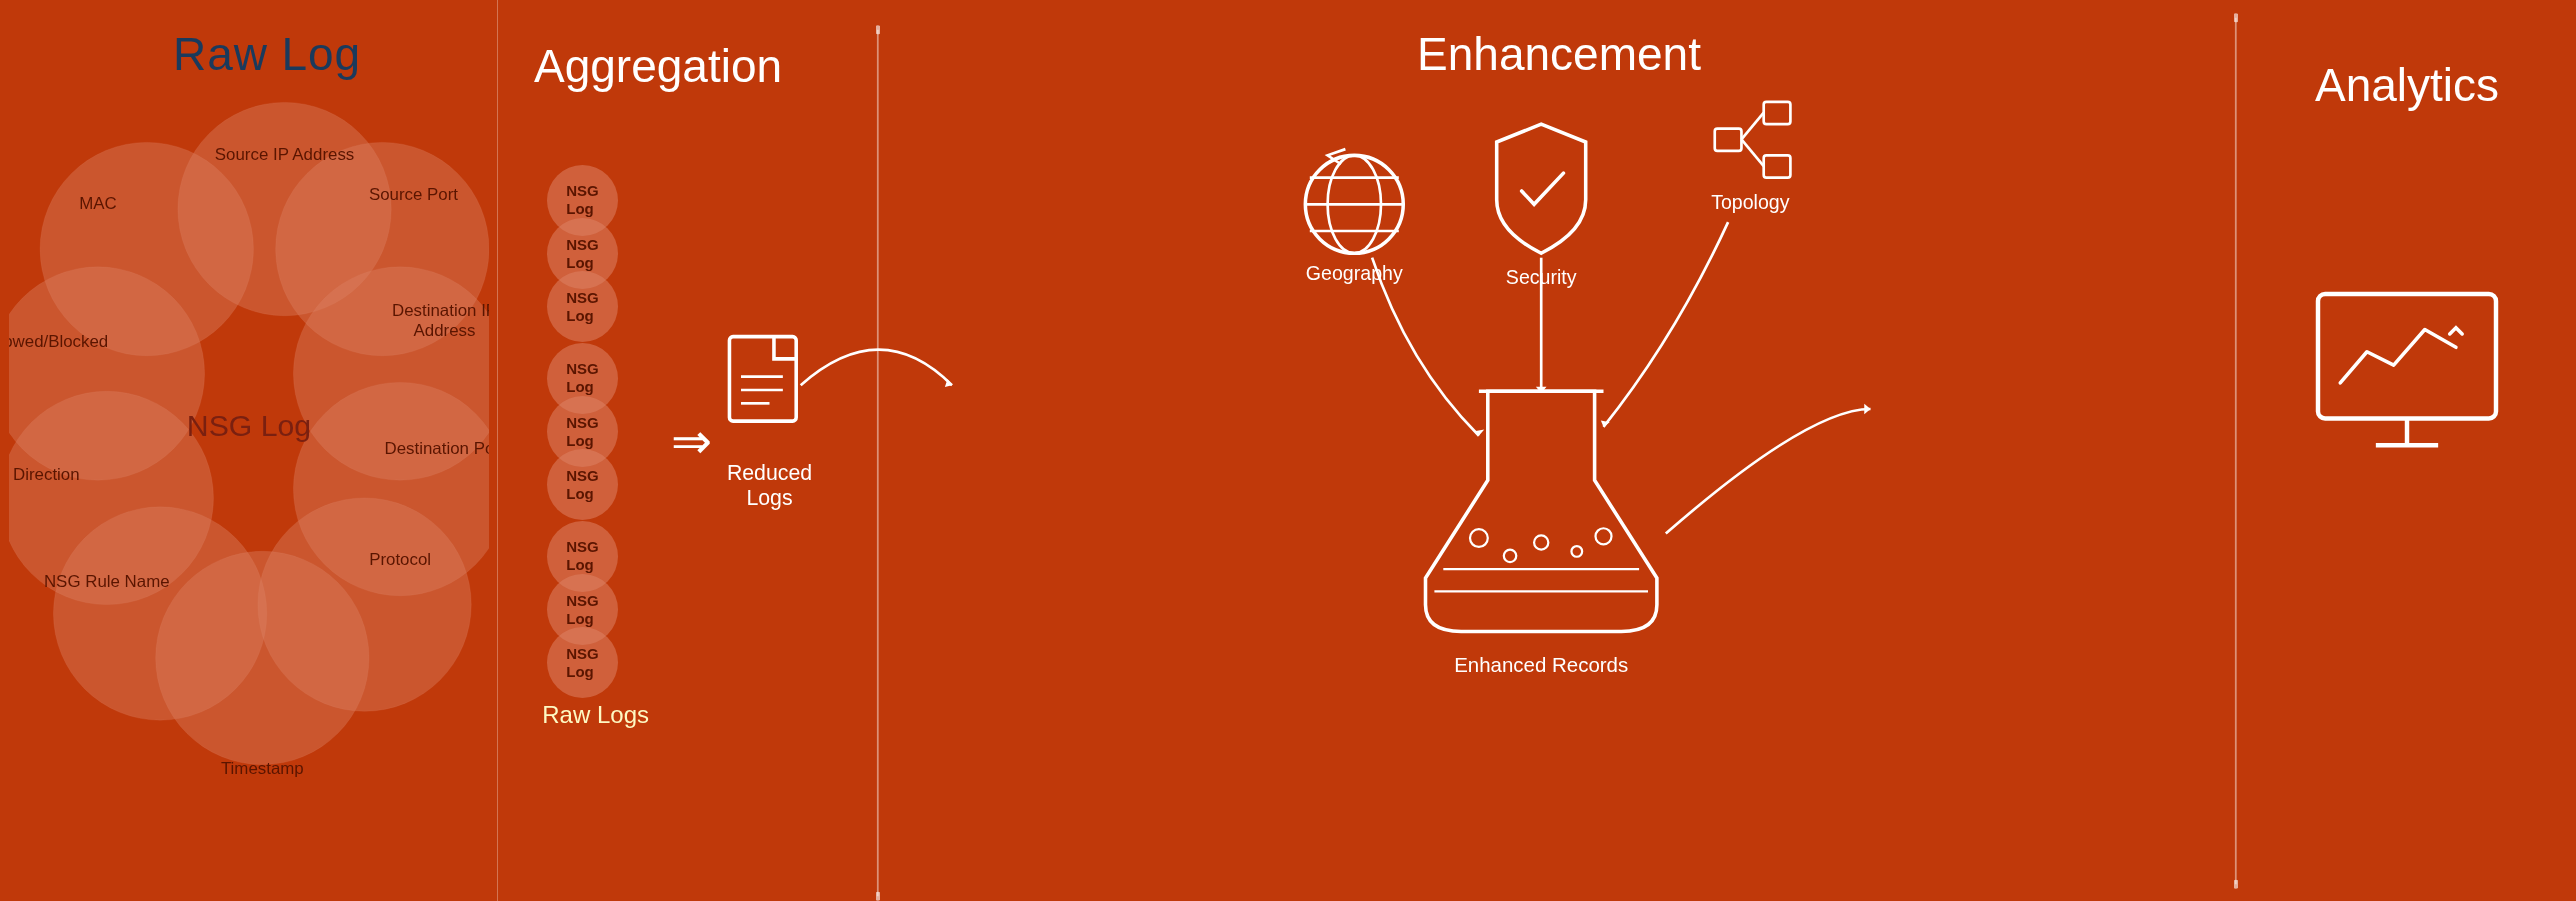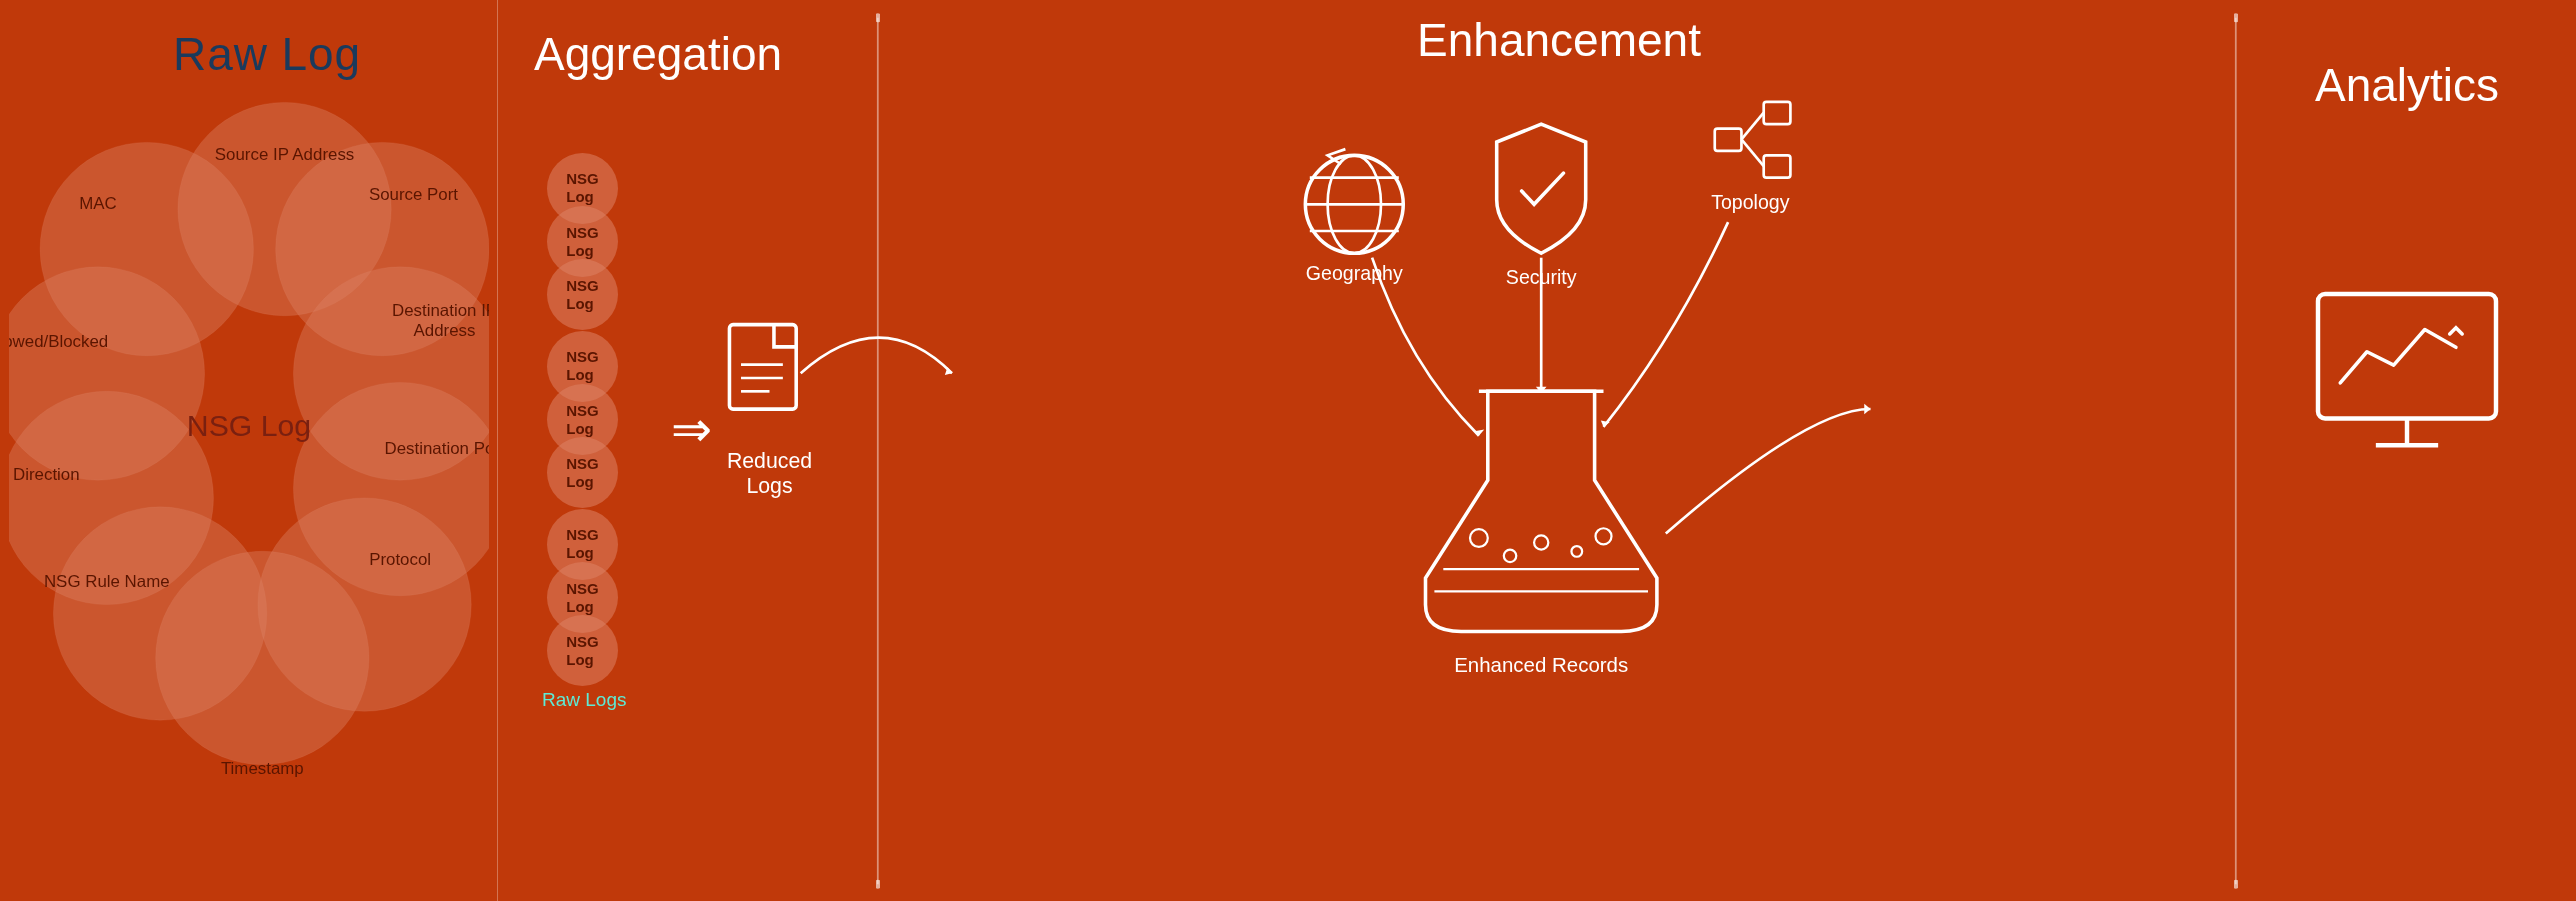--- a/index.html
+++ b/index.html
@@ -37,20 +37,21 @@
       display: flex;
       position: relative;
     }
 
     
     .aggregation-panel {
       width: 382px;
       height: 806px;
       position: relative;
       flex-shrink: 0;
+      margin-top: 12px;
     }
 
     .aggregation-title {
       color: white;
       font-size: 46px;
       font-weight: 300;
       padding: 27px 0 0 36px;
     }
 
     .nsg-bubble {
@@ -74,21 +75,21 @@
       flex: 1;
       height: 902px;
       position: relative;
     }
 
     .enhancement-title {
       color: white;
       font-size: 46px;
       font-weight: 300;
       text-align: center;
-      padding-top: 13px;
+      padding-top: 27px;
     }
 
     
     .analytics-panel {
       width: 338px;
       height: 902px;
       position: relative;
       flex-shrink: 0;
     }
 
@@ -158,21 +159,21 @@
       <div class="nsg-bubble" style="margin-top:-10.7px;">NSG<br>Log</div>
       <div class="nsg-bubble" style="margin-top:-10.7px;">NSG<br>Log</div>
     </div>
 
     <div style="position:absolute; left:49px; top:516px; display:flex; flex-direction:column; align-items:center;">
       <div class="nsg-bubble">NSG<br>Log</div>
       <div class="nsg-bubble" style="margin-top:-10.7px;">NSG<br>Log</div>
       <div class="nsg-bubble" style="margin-top:-10.7px;">NSG<br>Log</div>
     </div>
 
-    <div style="position:absolute; left:44px; top:689px; color:#5eead4; font-size:19px; text-align:left; width:107px;">Raw Logs</div>
+    <div style="position:absolute; left:44px; top:689px; color:#fef9c3; font-size:24px; text-align:right; width:107px;">Raw Logs</div>
 
     <div style="position:absolute; left:173px; top:405px; color:white; font-size:49px; line-height:1;">⇒</div>
 
     <svg style="position:absolute; left:227px; top:320px;" width="89" height="116" viewBox="0 0 100 130">
       <rect x="5" y="5" width="75" height="95" rx="4" fill="none" stroke="white" stroke-width="4"></rect>
       <polyline points="55,5 55,30 80,30" fill="none" stroke="white" stroke-width="4"></polyline>
       <line x1="18" y1="50" x2="65" y2="50" stroke="white" stroke-width="3"></line>
       <line x1="18" y1="65" x2="65" y2="65" stroke="white" stroke-width="3"></line>
       <line x1="18" y1="80" x2="50" y2="80" stroke="white" stroke-width="3"></line>
     </svg>

